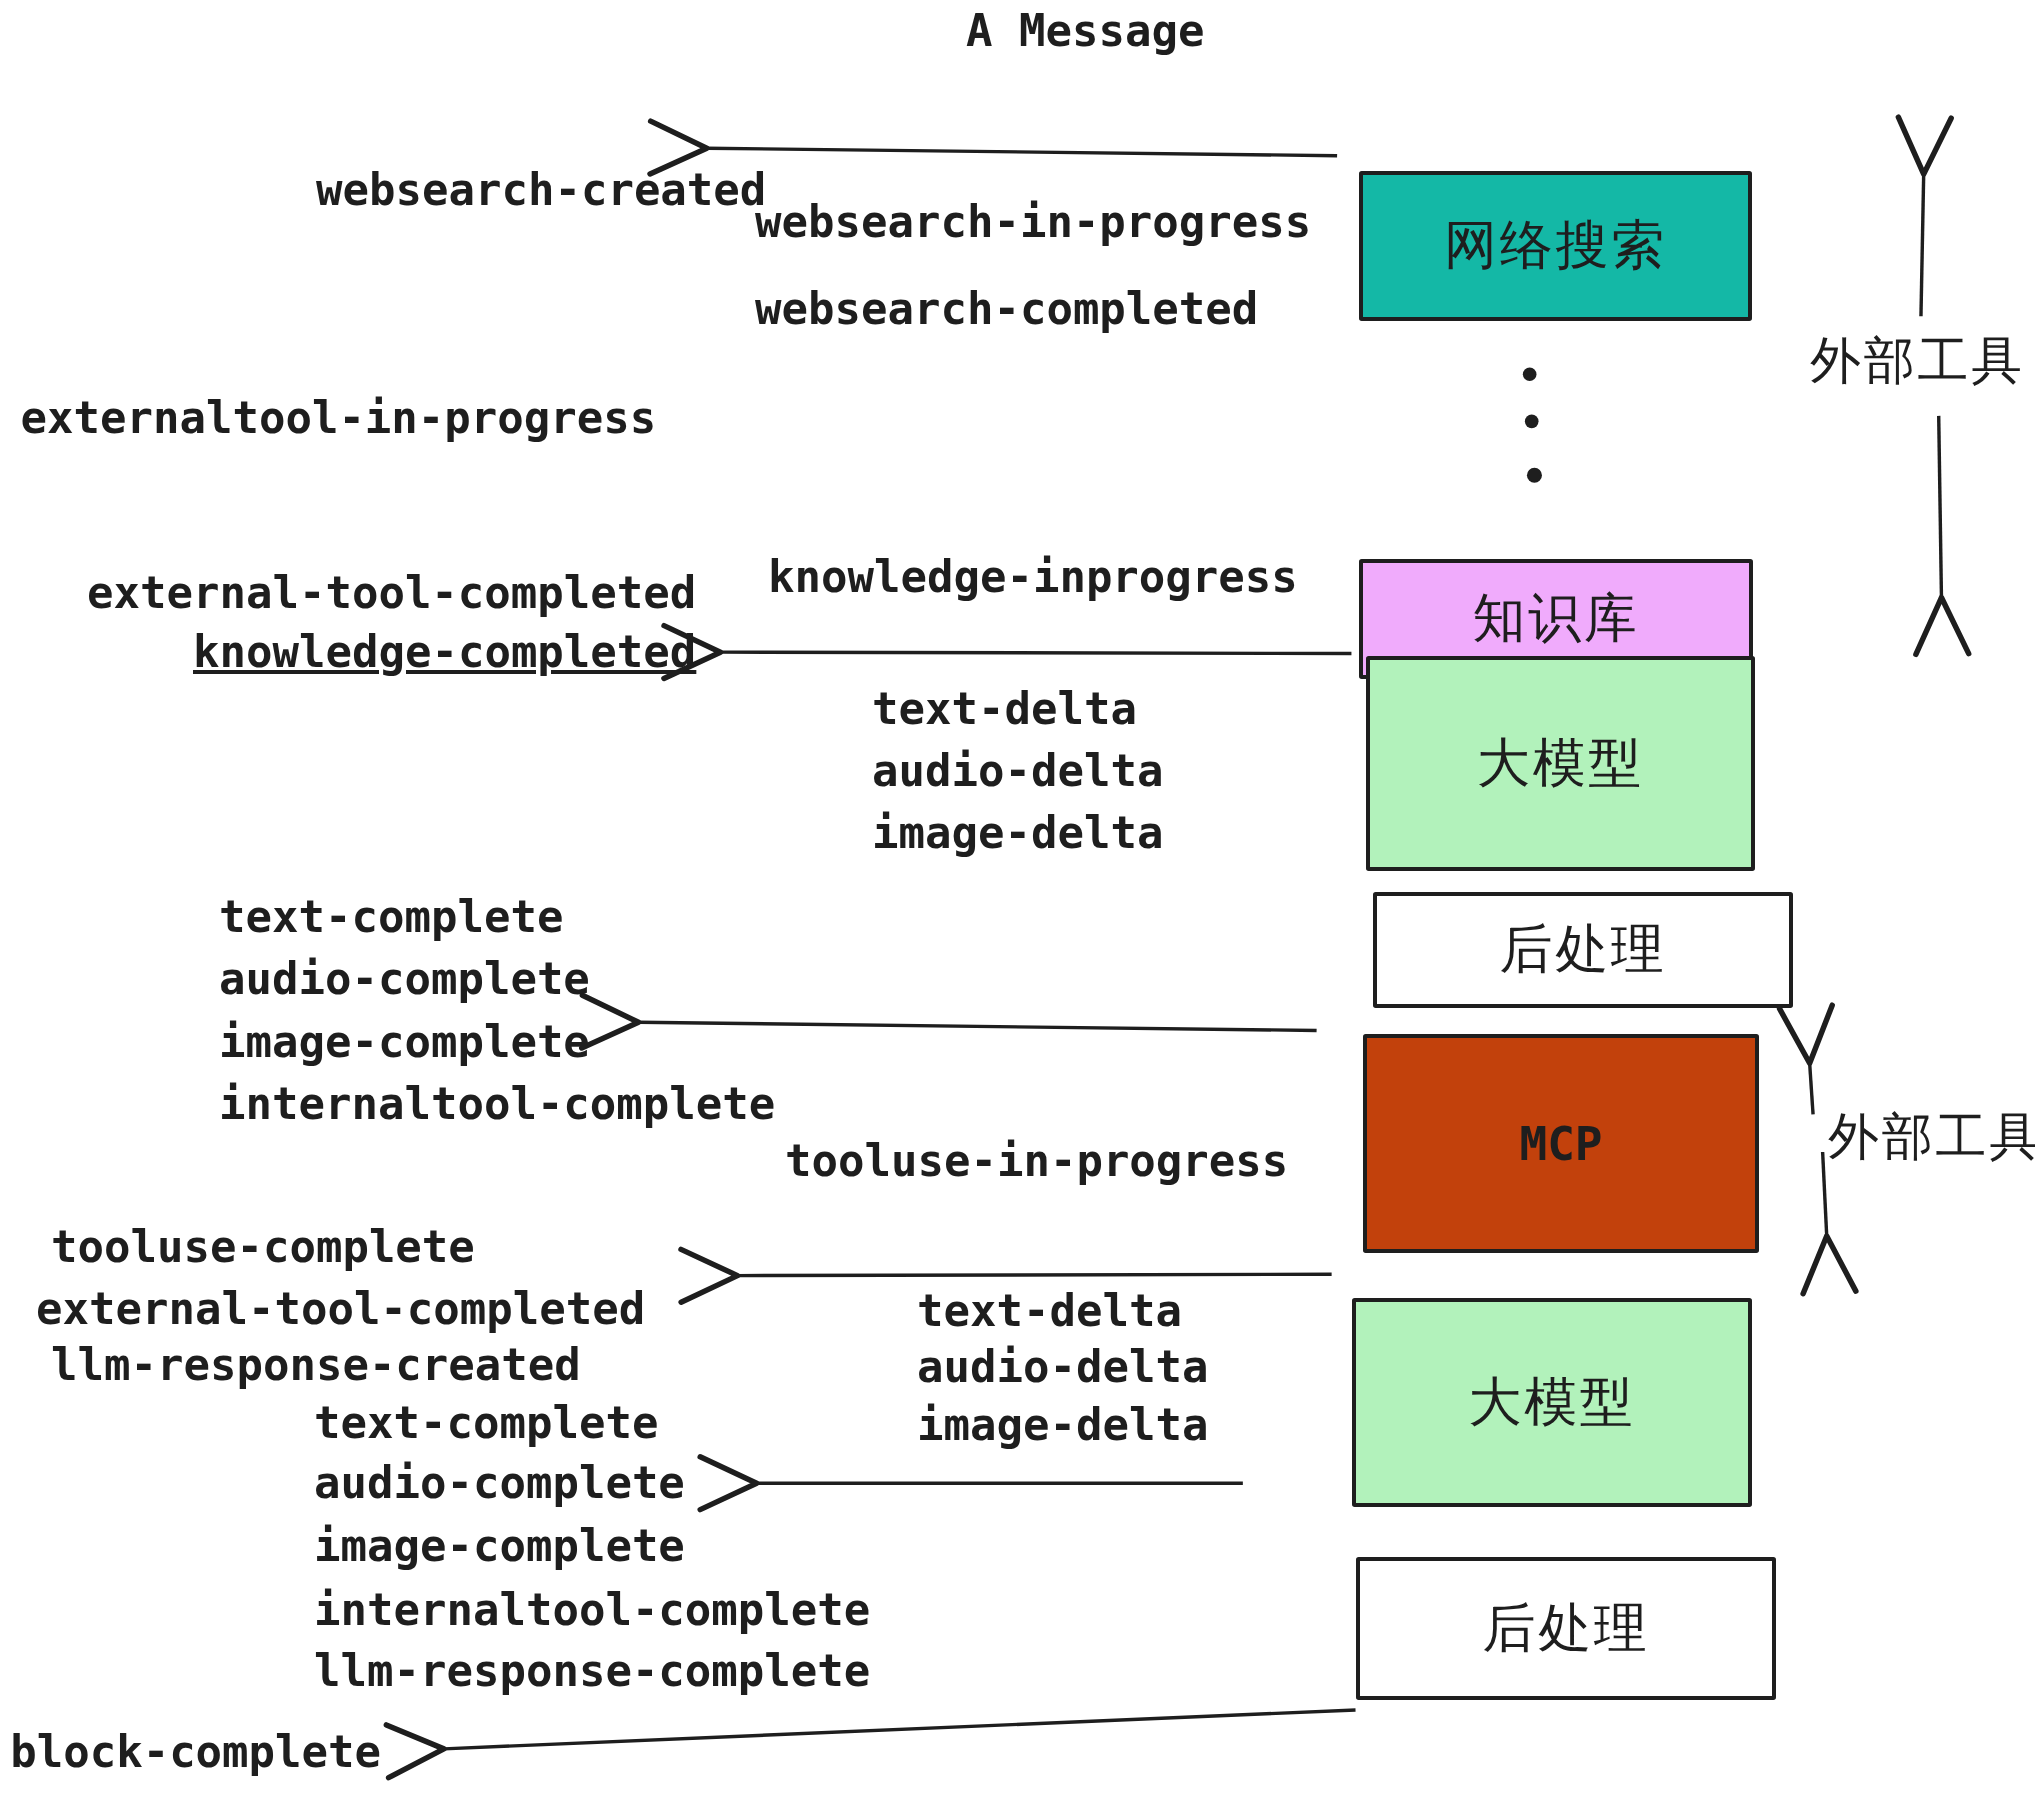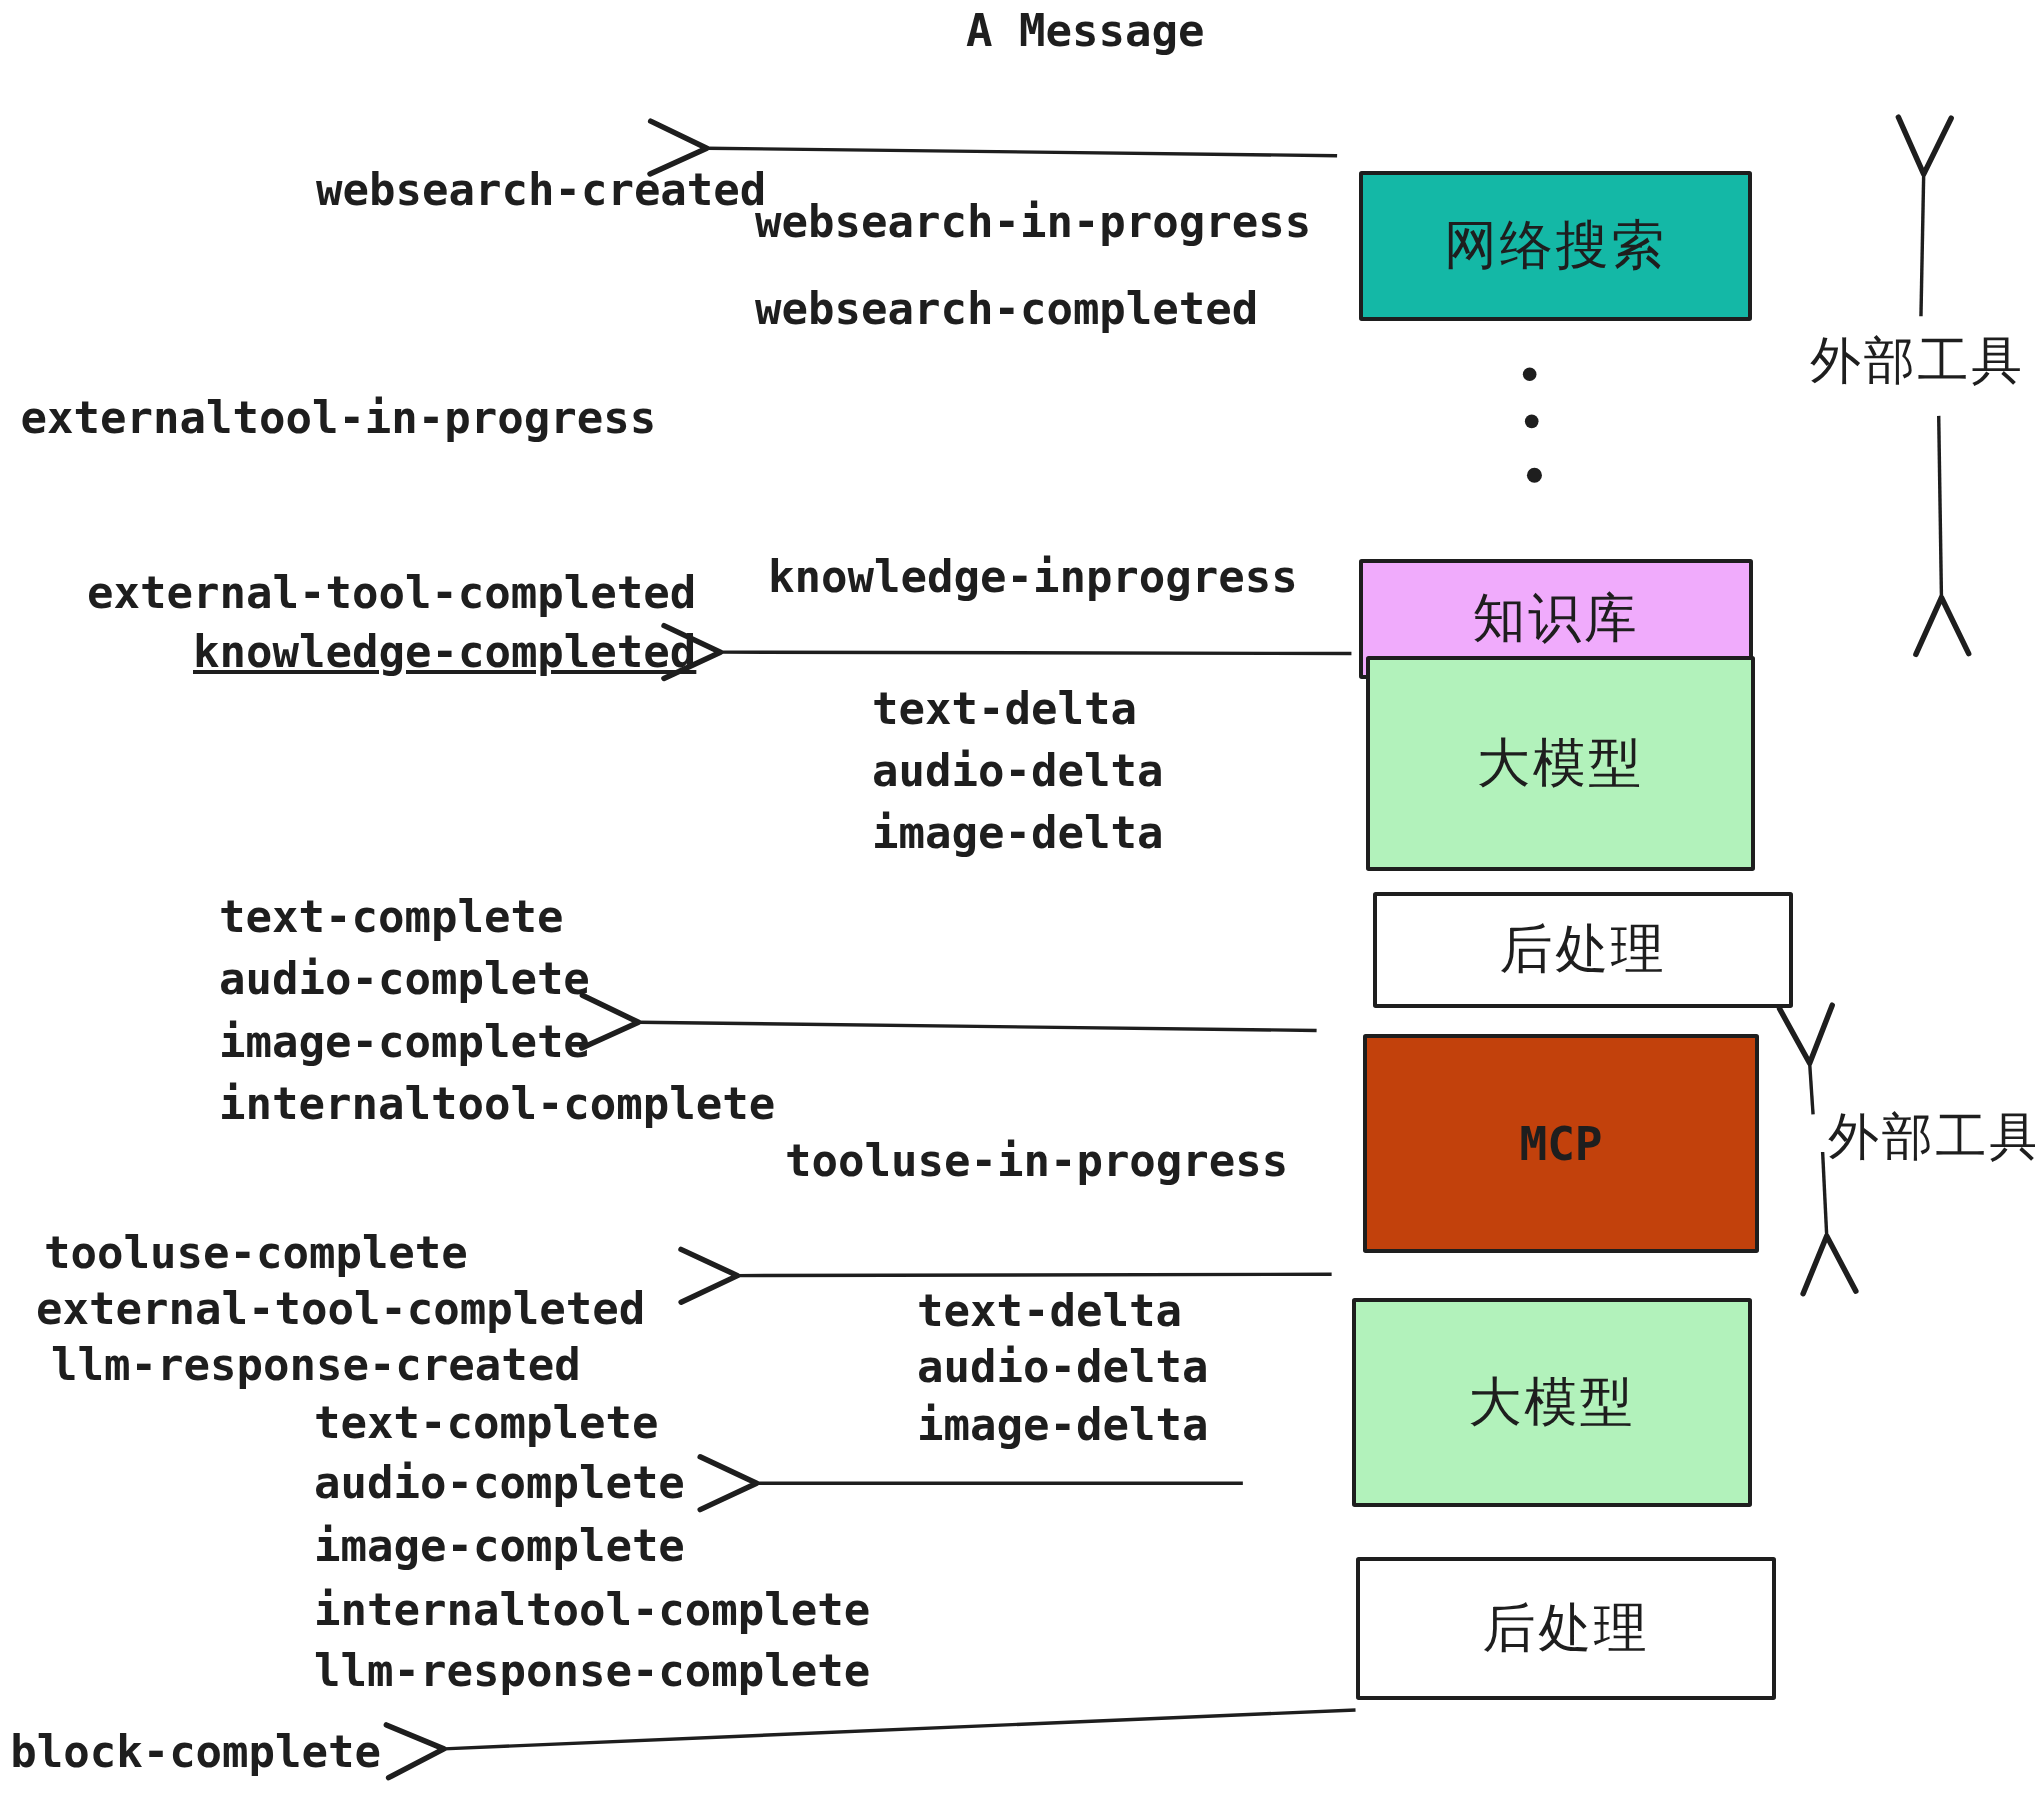--- a/index.html
+++ b/index.html
@@ -127,21 +127,21 @@
   <div class="ev" style="left:87px;top:593px;">external-tool-completed</div>
   <div class="ev" style="left:193px;top:652px;text-decoration:underline;">knowledge-completed</div>
   <div class="ev" style="left:872px;top:709px;">text-delta</div>
   <div class="ev" style="left:872px;top:771px;">audio-delta</div>
   <div class="ev" style="left:872px;top:833px;">image-delta</div>
   <div class="ev" style="left:219px;top:917px;">text-complete</div>
   <div class="ev" style="left:219px;top:979px;">audio-complete</div>
   <div class="ev" style="left:219px;top:1042px;">image-complete</div>
   <div class="ev" style="left:219px;top:1104px;">internaltool-complete</div>
   <div class="ev" style="left:785px;top:1161px;">tooluse-in-progress</div>
-  <div class="ev" style="left:44px;top:1247px;margin-top:6px;">tooluse-complete</div>
+  <div class="ev" style="left:51px;top:1247px;">tooluse-complete</div>
   <div class="ev" style="left:36px;top:1309px;">external-tool-completed</div>
   <div class="ev" style="left:51px;top:1365px;">llm-response-created</div>
   <div class="ev" style="left:314px;top:1423px;">text-complete</div>
   <div class="ev" style="left:314px;top:1483px;">audio-complete</div>
   <div class="ev" style="left:314px;top:1546px;">image-complete</div>
   <div class="ev" style="left:314px;top:1610px;">internaltool-complete</div>
   <div class="ev" style="left:314px;top:1671px;">llm-response-complete</div>
   <div class="ev" style="left:10.2px;top:1752px;">block-complete</div>
 
   <div class="ev" style="left:917px;top:1311px;">text-delta</div>

